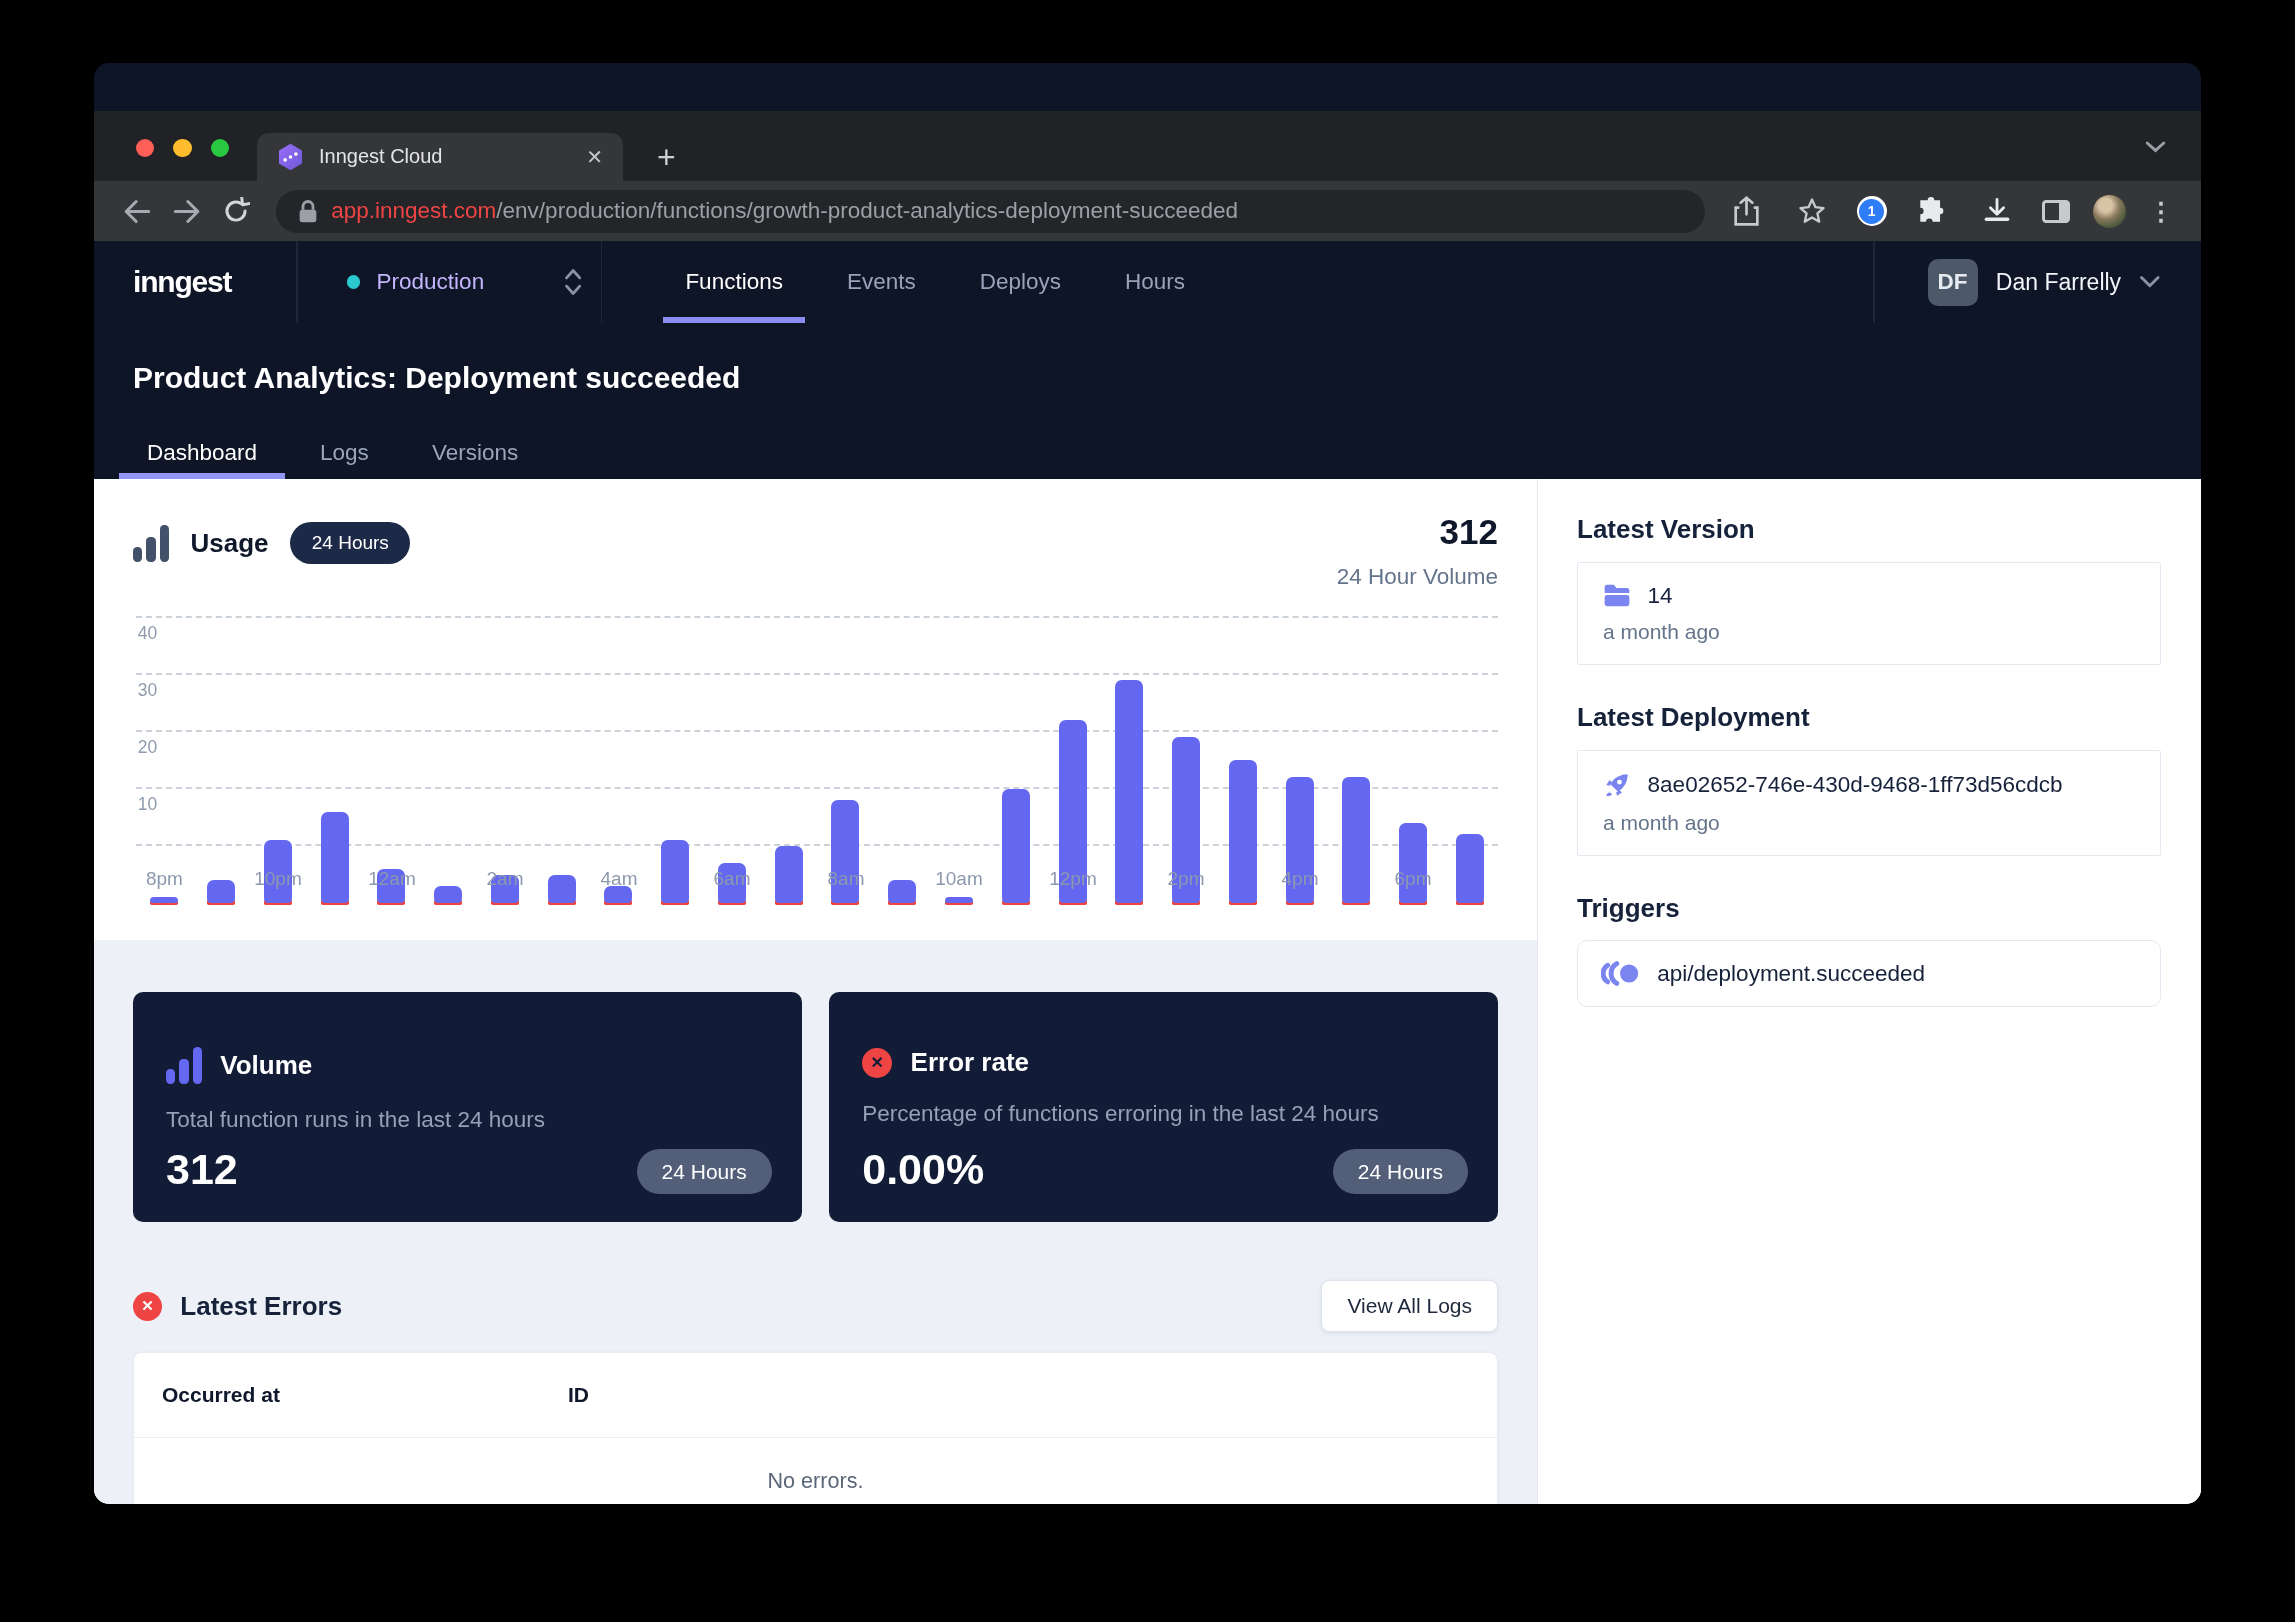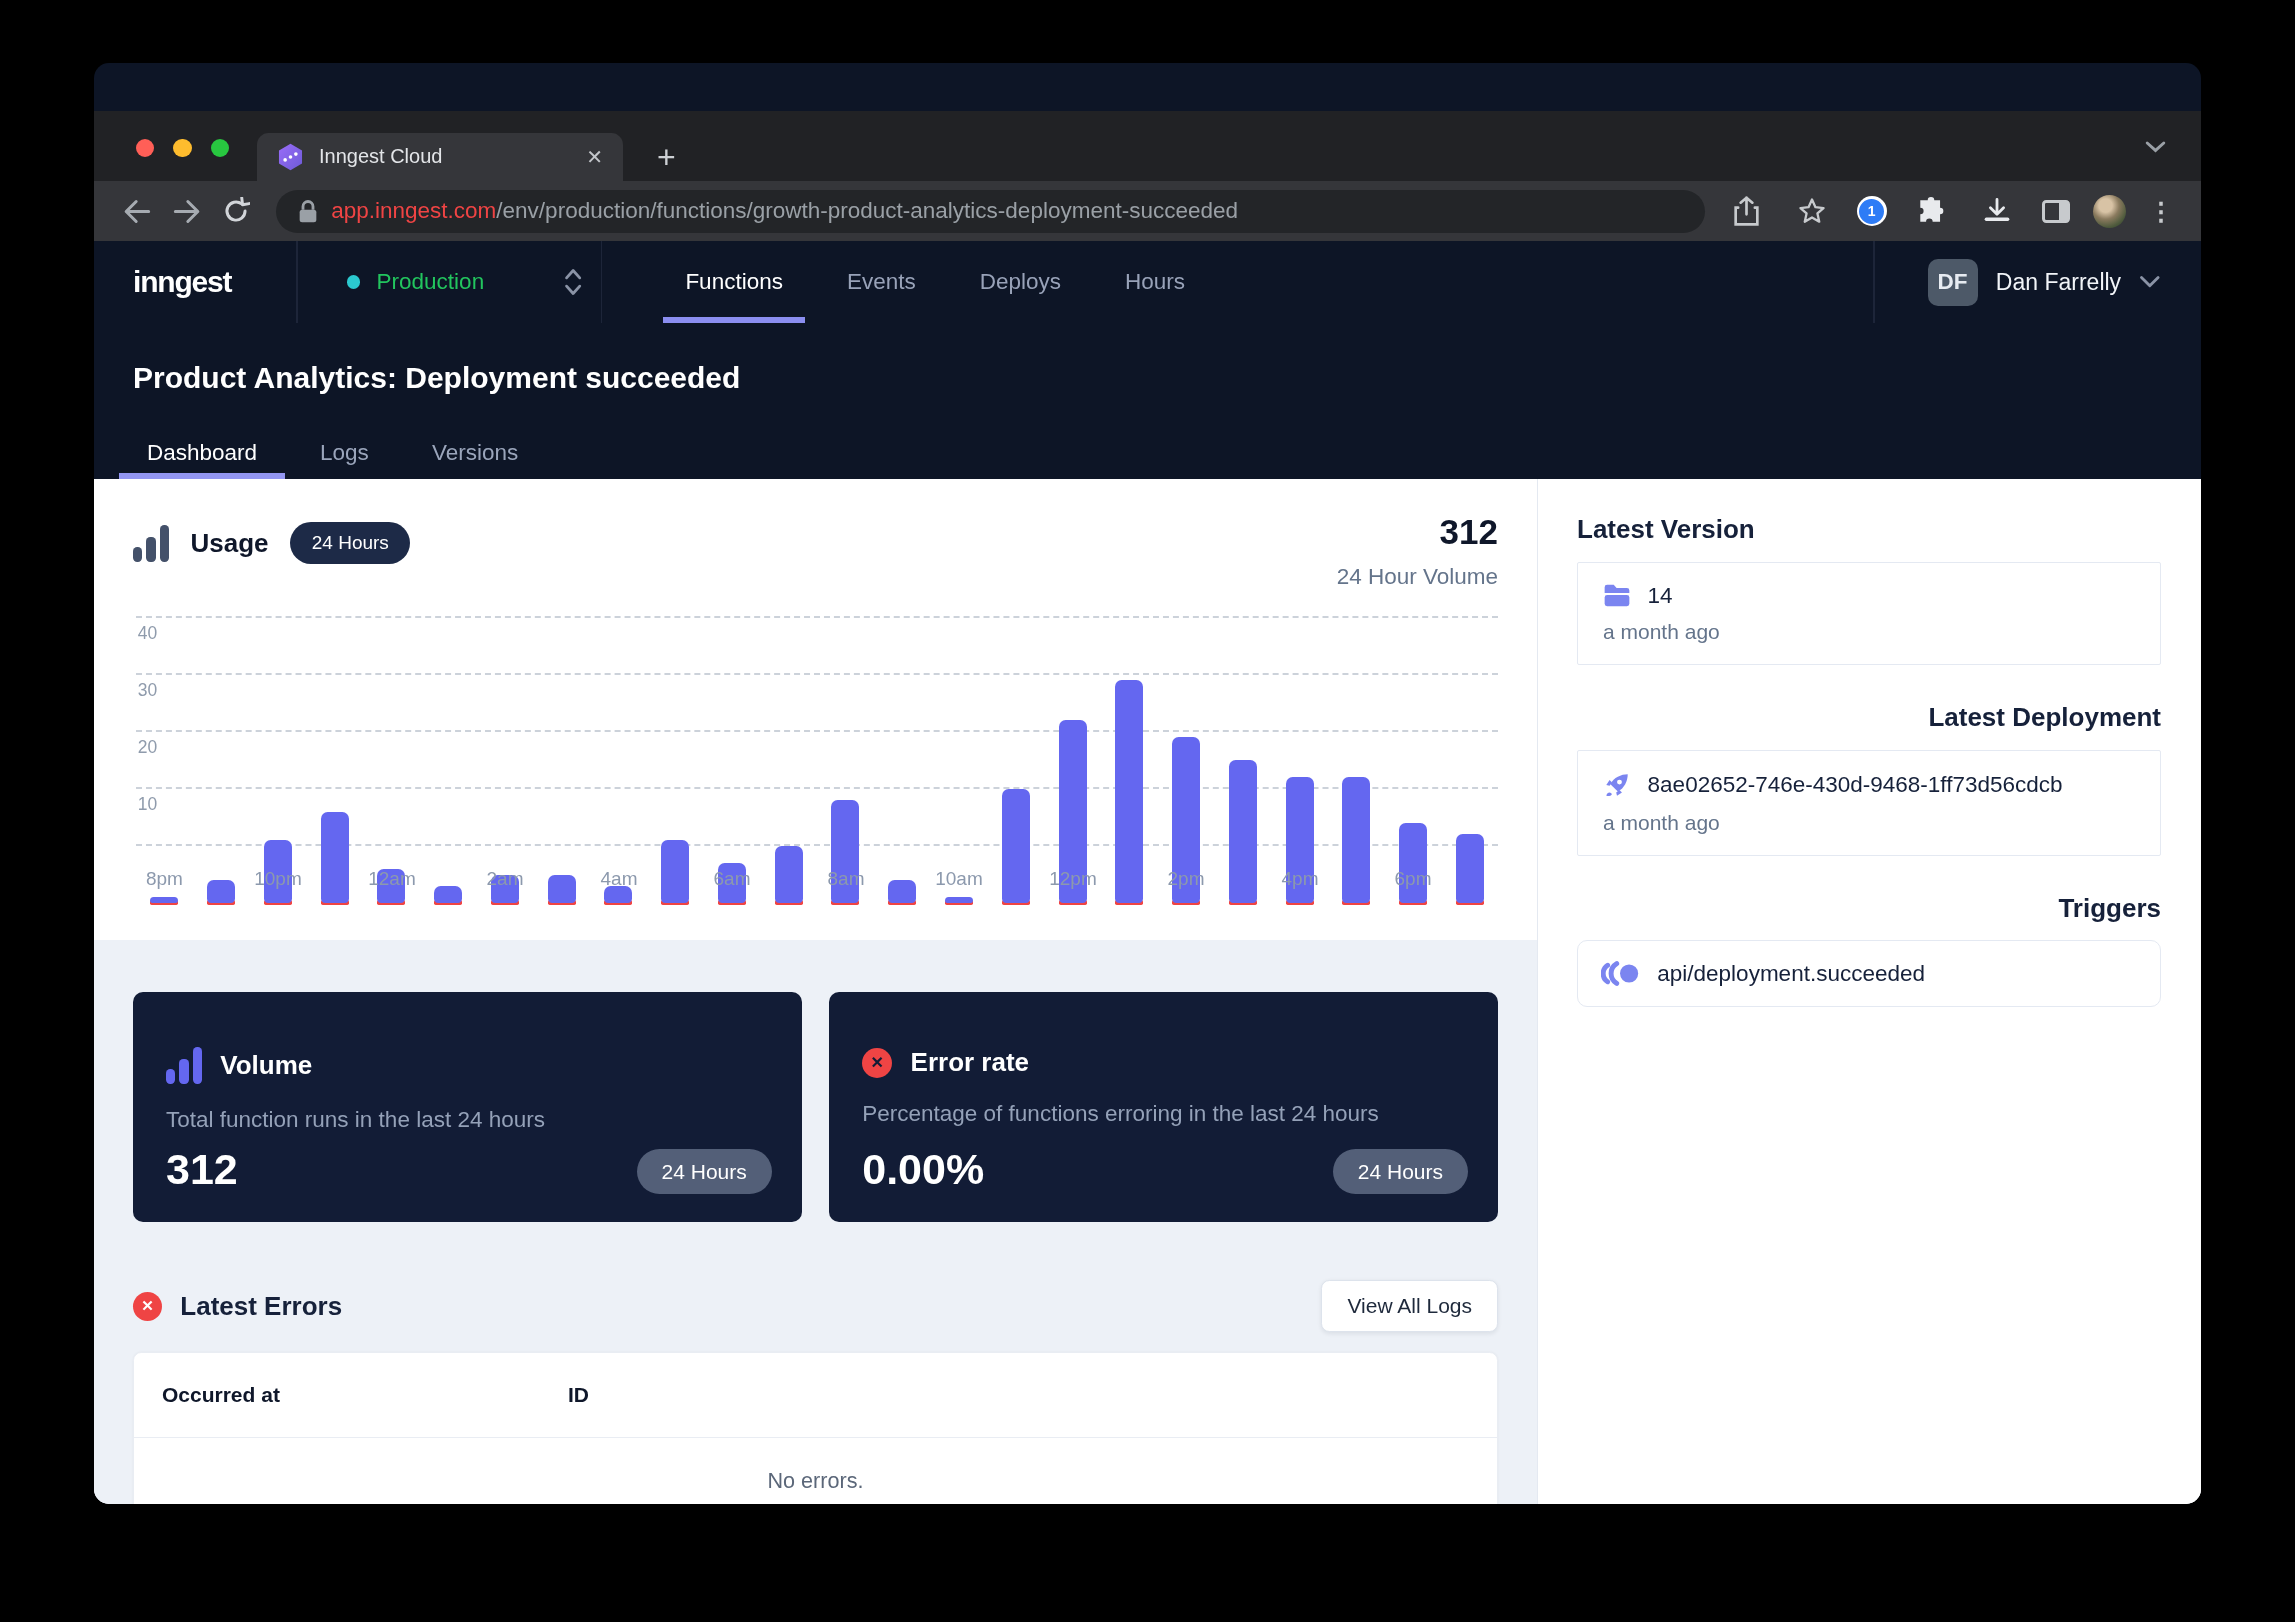--- a/index.html
+++ b/index.html
@@ -40,21 +40,21 @@
   .panel-icon { width:28px; height:23px; border:3.3px solid #c7cacd; border-radius:4.2px; position:relative; }
   .panel-icon:after { content:""; position:absolute; right:0; top:0; bottom:0; width:7.5px; background:#c7cacd; }
 
   
   .appnav { height:82px; background:#0d1526; display:flex; align-items:stretch; flex:none;gap:18px; }
   .logo { width:184px; display:flex; align-items:center; padding-left:39px;
           color:#fff; font-size:30px; font-weight:700; letter-spacing:-1.2px; }
   .vdiv { width:1.7px; background:#1d2539; align-self:stretch; }
   .env { width:267px; display:flex; align-items:center; gap:16.6px; padding-left:31px; }
   .env-dot { width:13.3px; height:13.3px; border-radius:50%; background:#2bc9cf; }
-  .env-label { color:#22c55e; font-size:22.5px; font-weight:500; flex:1; }
+  .env-label { color:#c4b5fd; font-size:22.5px; font-weight:500; flex:1; }
   .nav-items { display:flex; align-items:stretch; padding-left:33px; gap:0; }
   .nav-item { position:relative; display:flex; align-items:center; padding:0 32px; font-size:22.5px; color:#98a2b8; }
   .nav-item.active { color:#fff; }
   .nav-item.active:after { content:""; position:absolute; left:10px; right:10px; bottom:0; height:5.8px; background:#8b8ef0; }
   .appnav .spacer { flex:1; }
   .user { display:flex; align-items:center; gap:18.3px; padding:0 40px 0 35px; }
   .user-badge { width:50px; height:47px; border-radius:10px; background:#4d5968; color:#e7ebf1;
                 display:flex; align-items:center; justify-content:center; font-size:22.5px; font-weight:700; }
   .user-name { color:#f1f4f8; font-size:23px; font-weight:500; }
 
@@ -119,21 +119,21 @@
   .th { font-size:21px; font-weight:700; color:#0f172a; }
   .th.c1 { padding-left:28px; width:434px; }
   .empty-row { height:85px; display:flex; align-items:center; justify-content:center; font-size:21.6px; color:#5b6779; }
 
   
   .side-heading { font-size:26px; font-weight:600; color:#16213a; }
   .side-card { margin-top:16.6px; border:1.7px solid #e4e9f2; border-radius:2px; padding:20px 25px; }
   .side-row { display:flex; align-items:center; gap:16.6px; }
   .side-value { font-size:22.5px; color:#16213a; }
   .side-time { font-size:21px; color:#64748b; margin-top:11.7px; }
-  .mt { margin-top:37px;text-align:right; }
+  .mt { margin-top:37px; }
   .trigger-card { margin-top:16.6px; border:1.7px solid #e4e9f2; border-radius:10px; height:67px;
                   display:flex; align-items:center; padding:0 23px; gap:18.3px; }
 
   svg { display:block; }
 </style>
 </head>
 <body>
 
 <div class="window">
 

